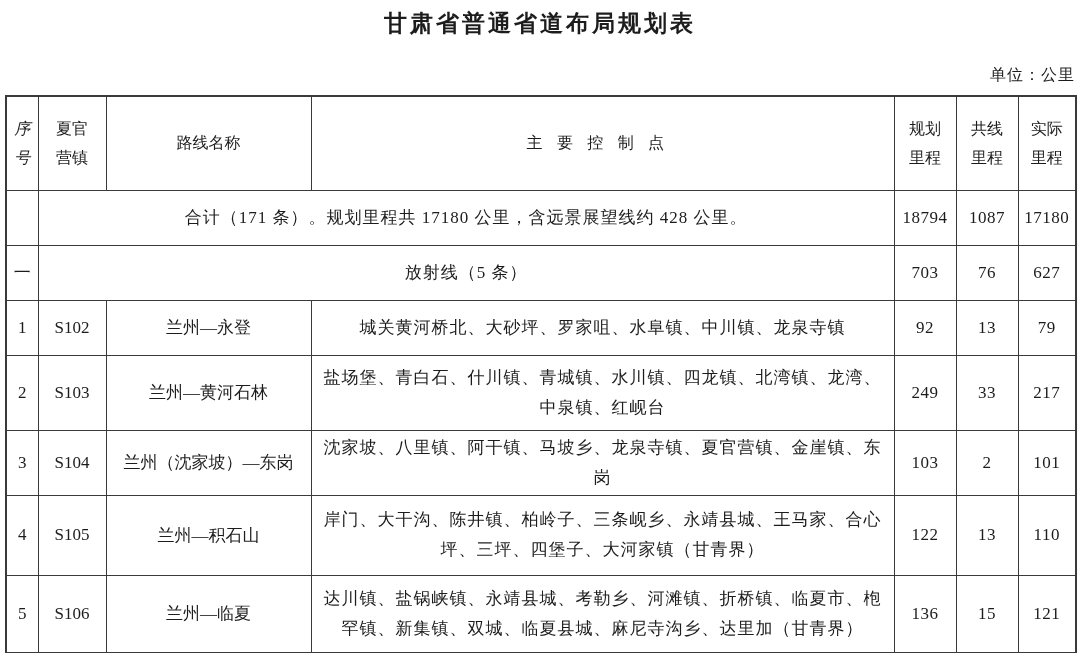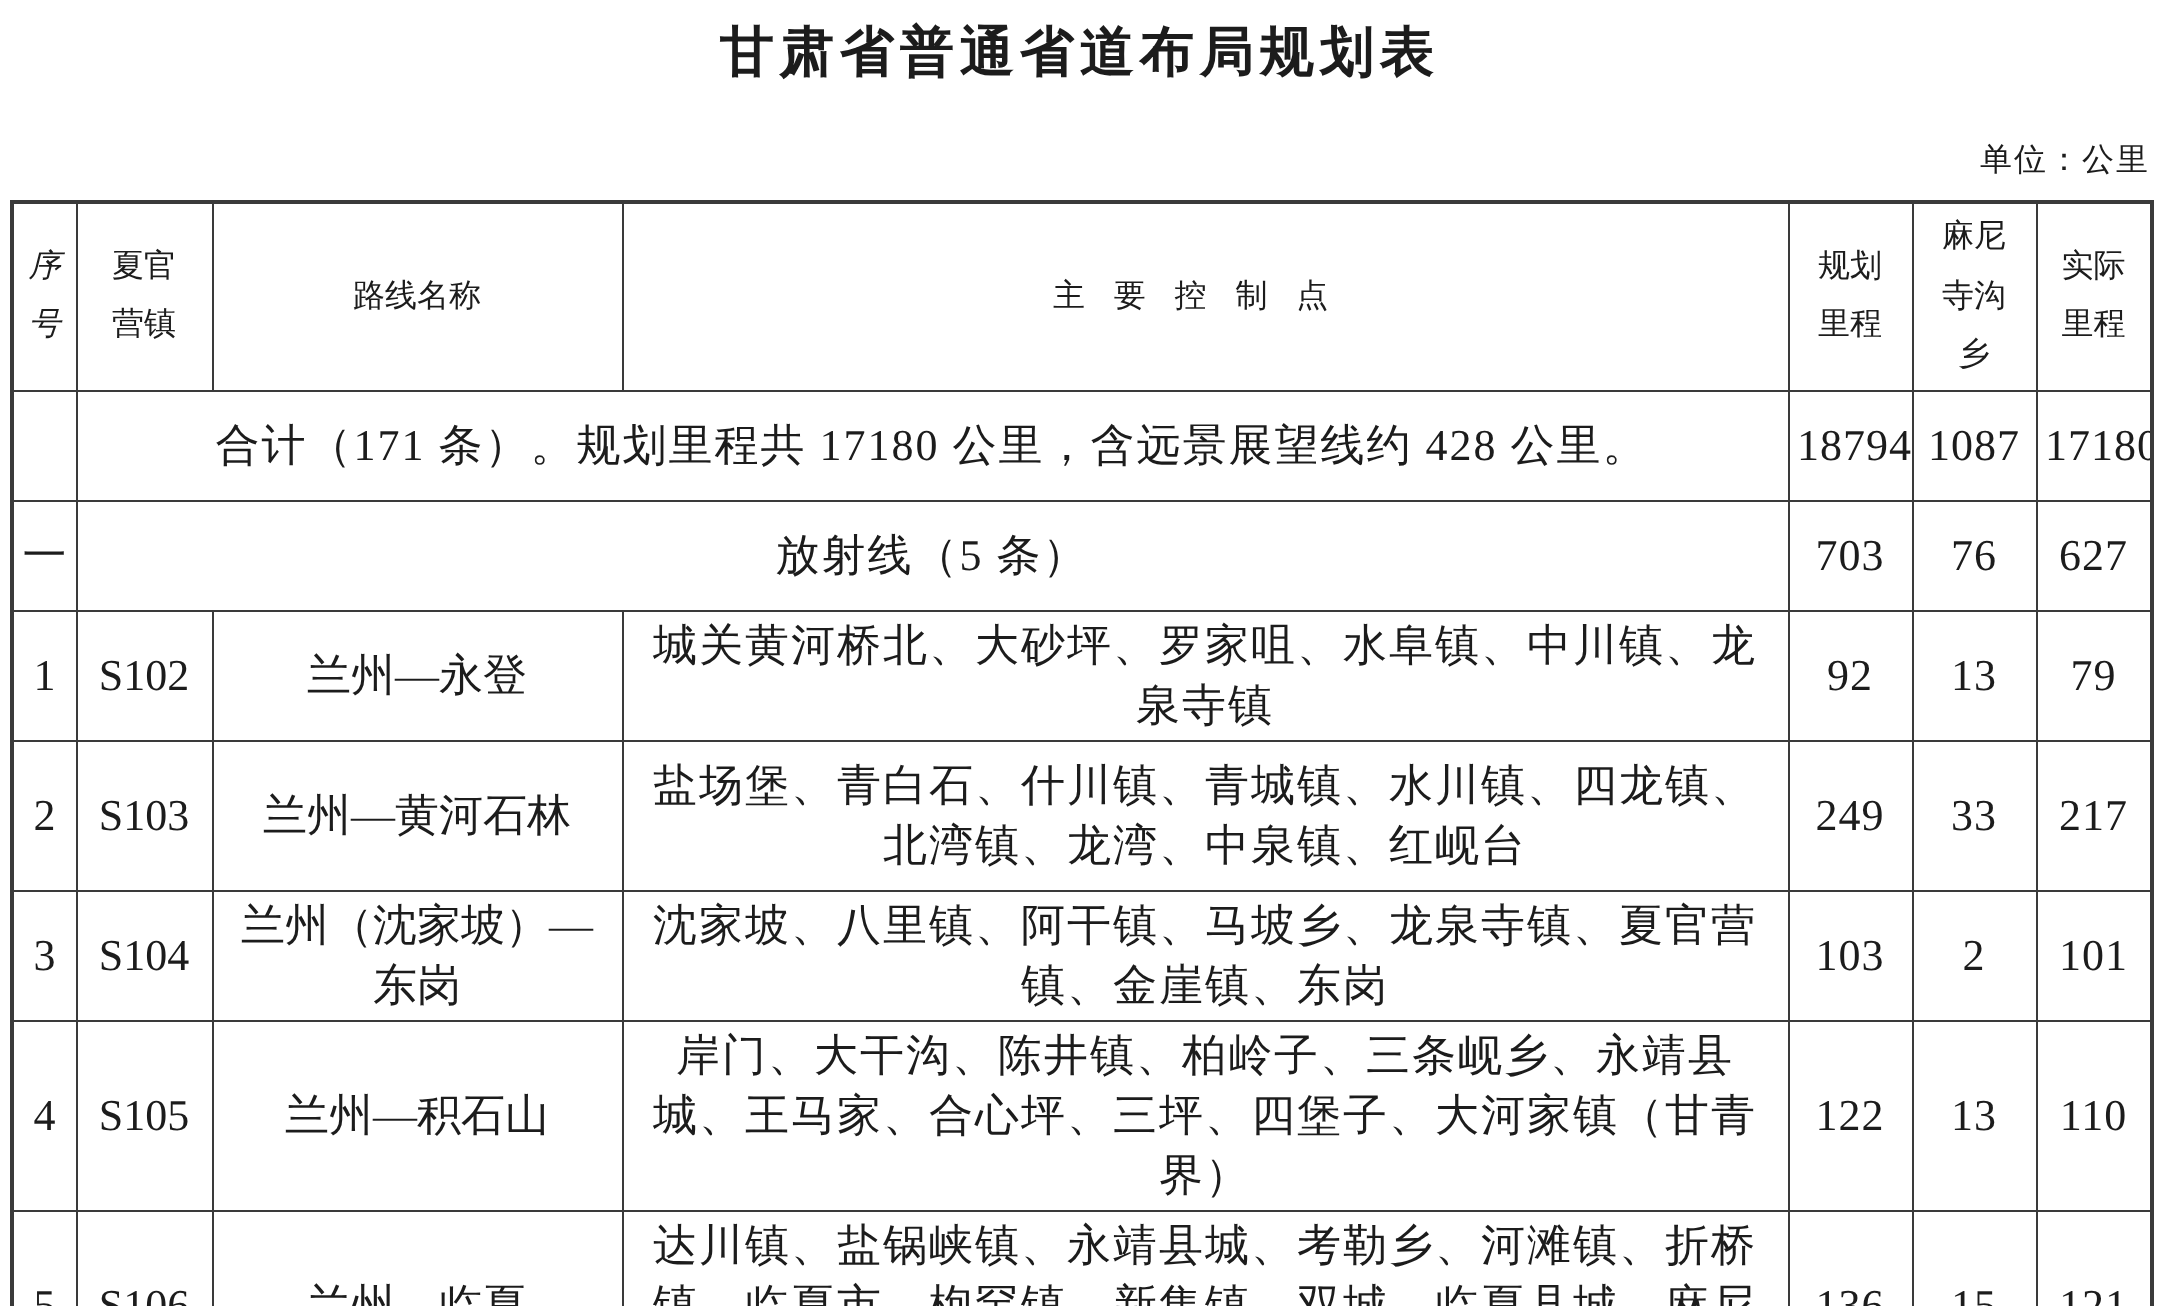--- a/index.html
+++ b/index.html
@@ -6,21 +6,21 @@
   html, body { background: #ffffff; }
   body {
     width: 1080px; height: 653px;
     overflow: hidden;
     font-family: "Liberation Serif", "DejaVu Serif", serif;
     color: #1c1c1c;
   }
   .title {
     margin-top: 8px;
     text-align: center;
-    font-size: 27px;
+    font-size: 23px;
     font-weight: bold;
     letter-spacing: 3px;
   }
   .unit-note {
     width: 1070px;
     margin: 26px 5px 9px 5px;
     text-align: right;
     font-size: 16px;
     letter-spacing: 1px;
   }
@@ -29,21 +29,21 @@
     margin-left: 5px;
     border-collapse: collapse;
     table-layout: fixed;
     border: 2px solid #3a3a3a;
   }
   .plan th, .plan td {
     border: 1px solid #3a3a3a;
     text-align: center;
     vertical-align: middle;
     font-weight: normal;
-    font-size: 22px;
+    font-size: 17px;
     padding: 2px 4px;
     overflow: hidden;
   }
   .plan th { font-size: 16px; }
   .wrap1 { display: inline-block; width: 1.15em; word-break: break-all; line-height: 1.85; text-align: center; font-style: italic; }
   .wrap2 { display: inline-block; width: 2.3em;  word-break: break-all; line-height: 1.85; text-align: center; }
   .spread { letter-spacing: 0.9em; padding-left: 0.9em; }
   .points {
     text-align: justify;
     padding: 5px 12px;
@@ -70,21 +70,21 @@
       <col style="width:58px">
   </colgroup>
 
   <tbody>
       <tr style="height:94px">
     <th><span class="wrap1">序号</span></th>
     <th><span class="wrap2">夏官营镇</span></th>
     <th>路线名称</th>
     <th class="spread">主要控制点</th>
     <th><span class="wrap2">规划里程</span></th>
-    <th><span class="wrap2">麻尼寺沟乡</span></th>
+    <th><span class="wrap2">共线里程</span></th>
     <th><span class="wrap2">实际里程</span></th>
   </tr>
 
   <tr style="height:55px">
     <td></td>
     <td colspan="3" class="label-cell">合计（171 条）。规划里程共 17180 公里，含远景展望线约 428 公里。</td>
     <td class="num">18794</td>
     <td class="num">1087</td>
     <td class="num">17180</td>
   </tr>

